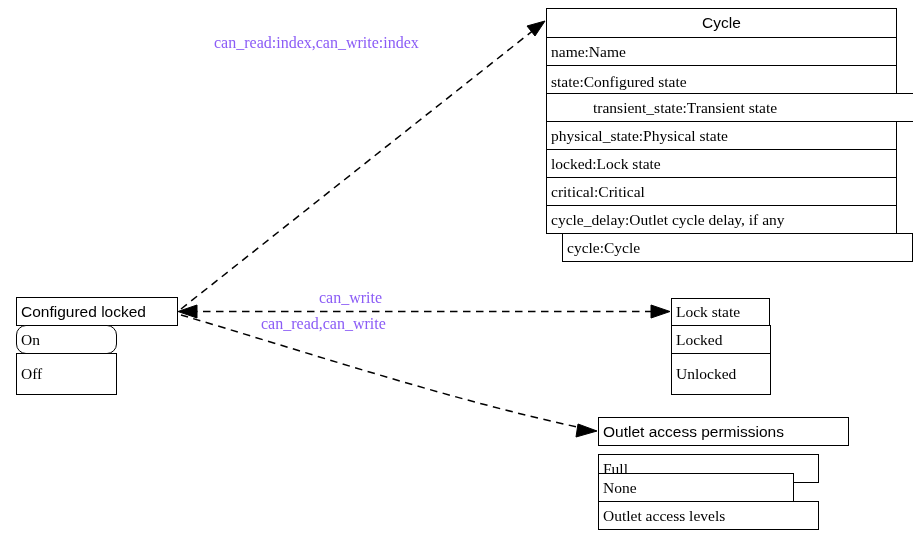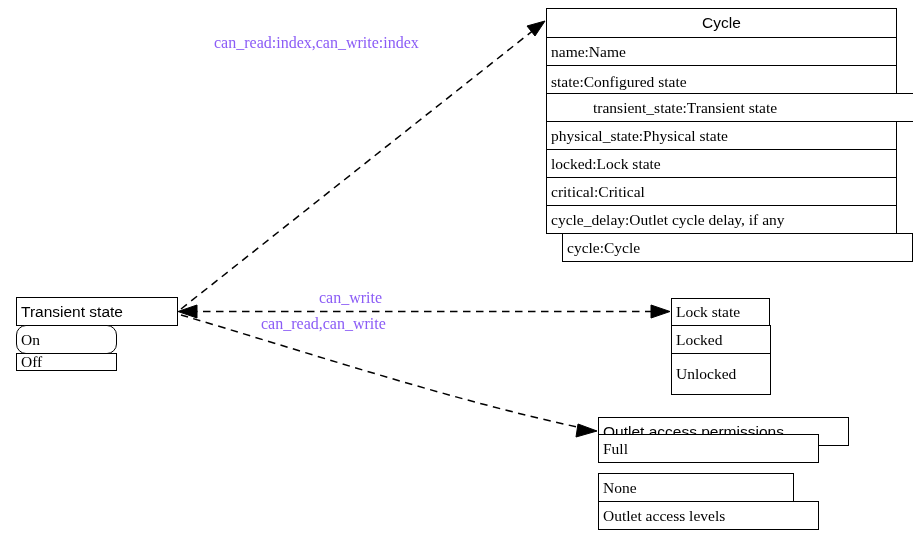--- a/index.html
+++ b/index.html
@@ -108,31 +108,31 @@
     <div class="cell attr" style="left:546px; top:65px; width:351px; height:34px;">state:Configured state</div>
     <div class="cell attr" style="left:546px; top:93px; width:385px; height:29px;padding-left:46px;">transient_state:Transient state</div>
     <div class="cell attr" style="left:546px; top:121px; width:351px; height:29px;">physical_state:Physical state</div>
     <div class="cell attr" style="left:546px; top:149px; width:351px; height:29px;">locked:Lock state</div>
     <div class="cell attr" style="left:546px; top:177px; width:351px; height:29px;">critical:Critical</div>
     <div class="cell attr" style="left:546px; top:205px; width:351px; height:29px;">cycle_delay:Outlet cycle delay, if any</div>
     <div class="cell attr" style="left:546px; top:233px; width:351px; height:29px;margin-left:16px;">cycle:Cycle</div>
   </div>
 
   <div class="node">
-    <div class="cell title-left" style="left:16px; top:297px; width:162px; height:29px;">Transient state</div>
+    <div class="cell title-left" style="left:16px; top:297px; width:162px; height:29px;">Configured locked</div>
     <div class="cell attr" style="left:16px; top:325px; width:101px; height:29px;border-radius:10px;">On</div>
-    <div class="cell attr" style="left:16px; top:353px; width:101px; height:18px;">Off</div>
+    <div class="cell attr" style="left:16px; top:353px; width:101px; height:42px;">Off</div>
   </div>
 
   <div class="node">
     <div class="cell title-left" style="left:671px; top:298px; width:99px; height:28px;font-family:Liberation Serif, serif;">Lock state</div>
     <div class="cell attr" style="left:671px; top:325px; width:100px; height:29px;">Locked</div>
     <div class="cell attr" style="left:671px; top:353px; width:100px; height:42px;">Unlocked</div>
   </div>
 
   <div class="node">
     <div class="cell title-left" style="left:598px; top:417px; width:251px; height:29px;">Outlet access permissions</div>
-    <div class="cell attr" style="left:598px; top:434px; width:221px; height:29px;">Full</div>
+    <div class="cell attr" style="left:598px; top:454px; width:221px; height:29px;">Full</div>
     <div class="cell attr" style="left:598px; top:473px; width:196px; height:29px;">None</div>
     <div class="cell attr" style="left:598px; top:501px; width:221px; height:29px;">Outlet access levels</div>
   </div>
 
 </div>
 
 </body></html>

